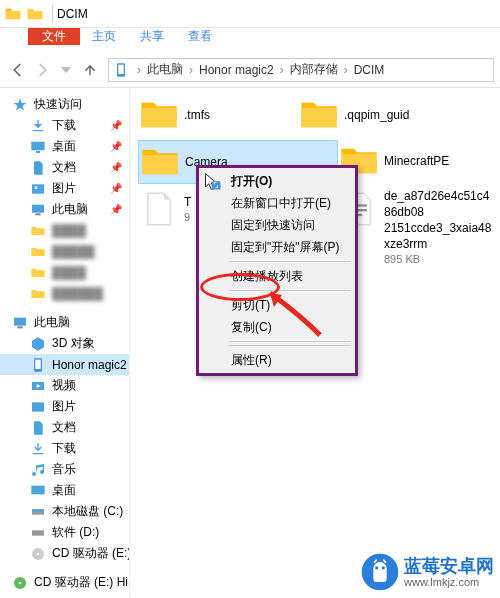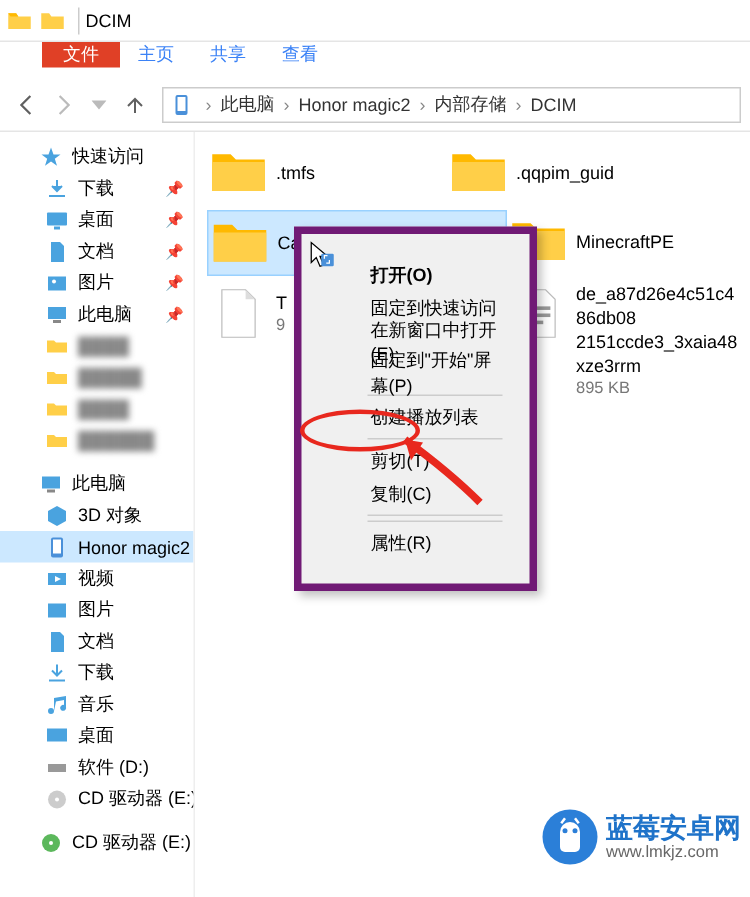--- a/index.html
+++ b/index.html
@@ -18,49 +18,49 @@
 .nav-btn { width: 24px; height: 24px; display: flex; align-items: center; justify-content: center; color: #606060; }
 .nav-btn.disabled { color: #bbb; }
 .addr-box { flex: 1; border: 1px solid #ccc; height: 24px; display: flex; align-items: center; margin-left: 6px; padding: 0 4px; }
 .addr-box .ico { width: 16px; height: 16px; margin-right: 4px; }
 .crumb { color: #333; padding: 0 2px; }
 .crumb-sep { color: #888; padding: 0 4px; }
 
 .main { display: flex; height: calc(598px - 28px - 24px - 36px); }
 .sidebar { width: 130px; background: #fff; padding: 6px 0; overflow: hidden; border-right: 1px solid #eee; }
 .side-group { margin-bottom: 8px; }
-.side-item { display: flex; align-items: center; height: 21px; padding-left: 26px; position: relative; }
+.side-item { display: flex; align-items: center; height: 21px; padding-left: 12px; position: relative; }
 .side-item.lvl2 { padding-left: 30px; }
 .side-item .ico { width: 16px; height: 16px; margin-right: 6px; flex-shrink: 0; }
 .side-item .pin { position: absolute; right: 6px; font-size: 10px; color: #888; }
 .side-item .txt { white-space: nowrap; overflow: hidden; }
 .side-item.selected { background: #cce8ff; }
 .side-item .blur { filter: blur(2px); color: #888; }
 
 .content { flex: 1; background: #fff; padding: 6px 0 0 8px; position: relative; }
 .grid { display: flex; flex-wrap: wrap; align-content: flex-start; }
 .item { width: 200px; display: flex; align-items: flex-start; margin-bottom: 4px; }
 .item.narrow { width: 160px; }
 .item .ficon { width: 42px; height: 42px; margin-right: 4px; flex-shrink: 0; display: flex; align-items: center; justify-content: center; }
 .item .meta { display: flex; flex-direction: column; justify-content: center; min-height: 42px; padding-right: 4px; }
 .item .meta .name { font-size: 12px; line-height: 16px; word-break: break-all; }
 .item .meta .sub { font-size: 11px; color: #777; line-height: 14px; }
 .item.selected { background: #cce8ff; border: 1px solid #99d1ff; }
 
-.ctx { position: absolute; left: 196px; top: 151px; width: 162px; background: #f0f0f0; border: 5px solid #701a75; box-shadow: 3px 3px 6px rgba(0,0,0,.25); padding: 16px; z-index: 10; }
+.ctx { position: absolute; left: 196px; top: 165px; width: 162px; background: #f0f0f0; border: 3px solid #701a75; box-shadow: 3px 3px 6px rgba(0,0,0,.25); padding: 2px; z-index: 10; }
 .ctx .row { height: 22px; display: flex; align-items: center; padding-left: 30px; position: relative; }
 .ctx .row.bold { font-weight: bold; }
 .ctx .sep { height: 0; border-top: 1px solid #ccc; margin: 3px 2px 3px 28px; }
 .ctx .cursor-ico { position: absolute; left: 4px; top: 4px; width: 20px; height: 20px; }
 
 .oval { position: absolute; left: 200px; top: 273px; width: 80px; height: 28px; border: 3px solid #e8281e; border-radius: 50%; z-index: 12; pointer-events: none; }
 
 .arrow-annot { position: absolute; left: 260px; top: 285px; z-index: 12; pointer-events: none; }
 
-.watermark { position: absolute; right: 6px; bottom: 20px; display: flex; align-items: center; z-index: 20; }
+.watermark { position: absolute; right: 6px; bottom: 6px; display: flex; align-items: center; z-index: 20; }
 .watermark .logo { width: 40px; height: 40px; margin-right: 4px; }
 .watermark .txt1 { font-weight: bold; font-size: 18px; color: #1f73c9; line-height: 20px; }
 .watermark .txt2 { font-size: 11px; color: #666; line-height: 12px; }
 
 svg { display: block; }
 </style>
 </head>
 <body>
 
 <div class="titlebar">
@@ -294,20 +294,29 @@
             <svg viewBox="0 0 24 24">
               <rect x="2" y="4" width="20" height="13" fill="#4aa3df"></rect>
             </svg>
           </span>
           <span class="txt">桌面</span>
         </div>
       <div class="side-item lvl2">
           <span class="ico">
             <svg viewBox="0 0 24 24">
               <rect x="3" y="8" width="18" height="8" fill="#999"></rect>
+              <rect x="3" y="8" width="18" height="3" fill="#4aa3df"></rect>
+            </svg>
+          </span>
+          <span class="txt">本地磁盘 (C:)</span>
+        </div>
+      <div class="side-item lvl2">
+          <span class="ico">
+            <svg viewBox="0 0 24 24">
+              <rect x="3" y="8" width="18" height="8" fill="#999"></rect>
             </svg>
           </span>
           <span class="txt">软件 (D:)</span>
         </div>
       <div class="side-item lvl2">
           <span class="ico">
             <svg viewBox="0 0 24 24">
               <circle cx="12" cy="12" r="9" fill="#ccc"></circle>
               <circle cx="12" cy="12" r="2" fill="#fff"></circle>
             </svg>
@@ -412,24 +421,24 @@
     <svg viewBox="0 0 24 24">
         <path fill="#fff" stroke="#000" d="M3 2l0 16 4-4 3 7 3-1-3-7h6z"></path>
         <rect x="11" y="11" width="10" height="10" fill="#4a90d9" rx="1"></rect>
         <path fill="#fff" d="M13 12h3v1h-2v2h-1z m5 7h-3v-1h2v-2h1z"></path>
       </svg>
   </span>
   <div class="row bold">
       <span>打开(O)</span>
     </div>
   <div class="row">
+      <span>在新窗口中打开(E)</span>
+    </div>
+  <div class="row">
       <span>固定到快速访问</span>
-    </div>
-  <div class="row">
-      <span>在新窗口中打开(E)</span>
     </div>
   <div class="row">
       <span>固定到"开始"屏幕(P)</span>
     </div>
   <div class="sep"></div>
   <div class="row">
       <span>创建播放列表</span>
     </div>
   <div class="sep"></div>
   <div class="row">

